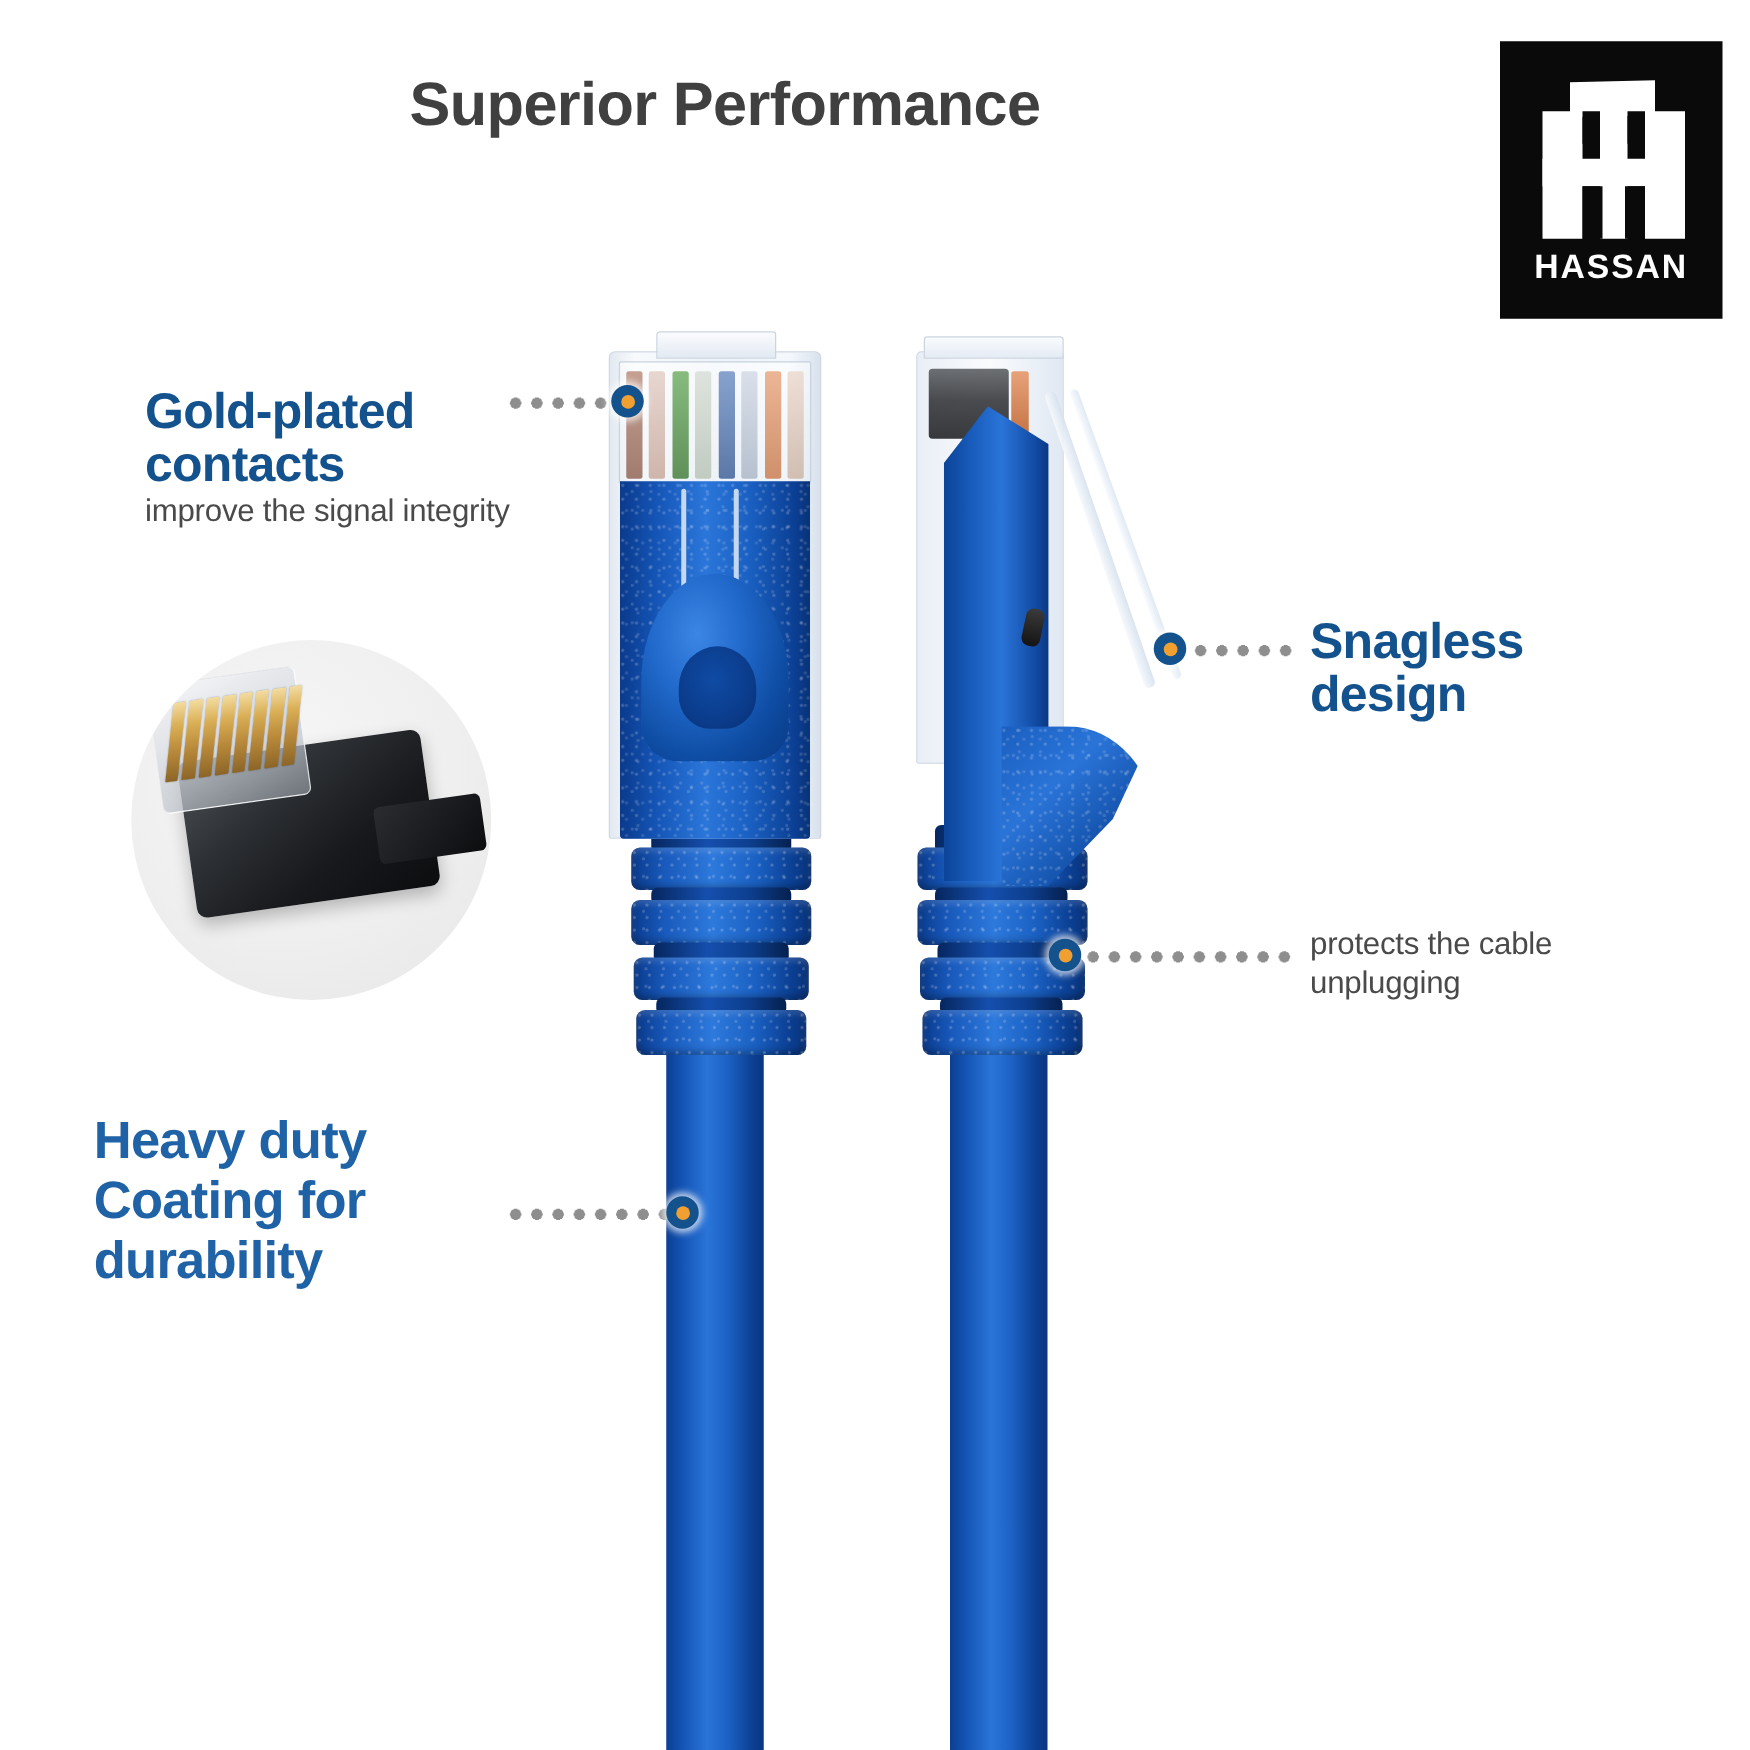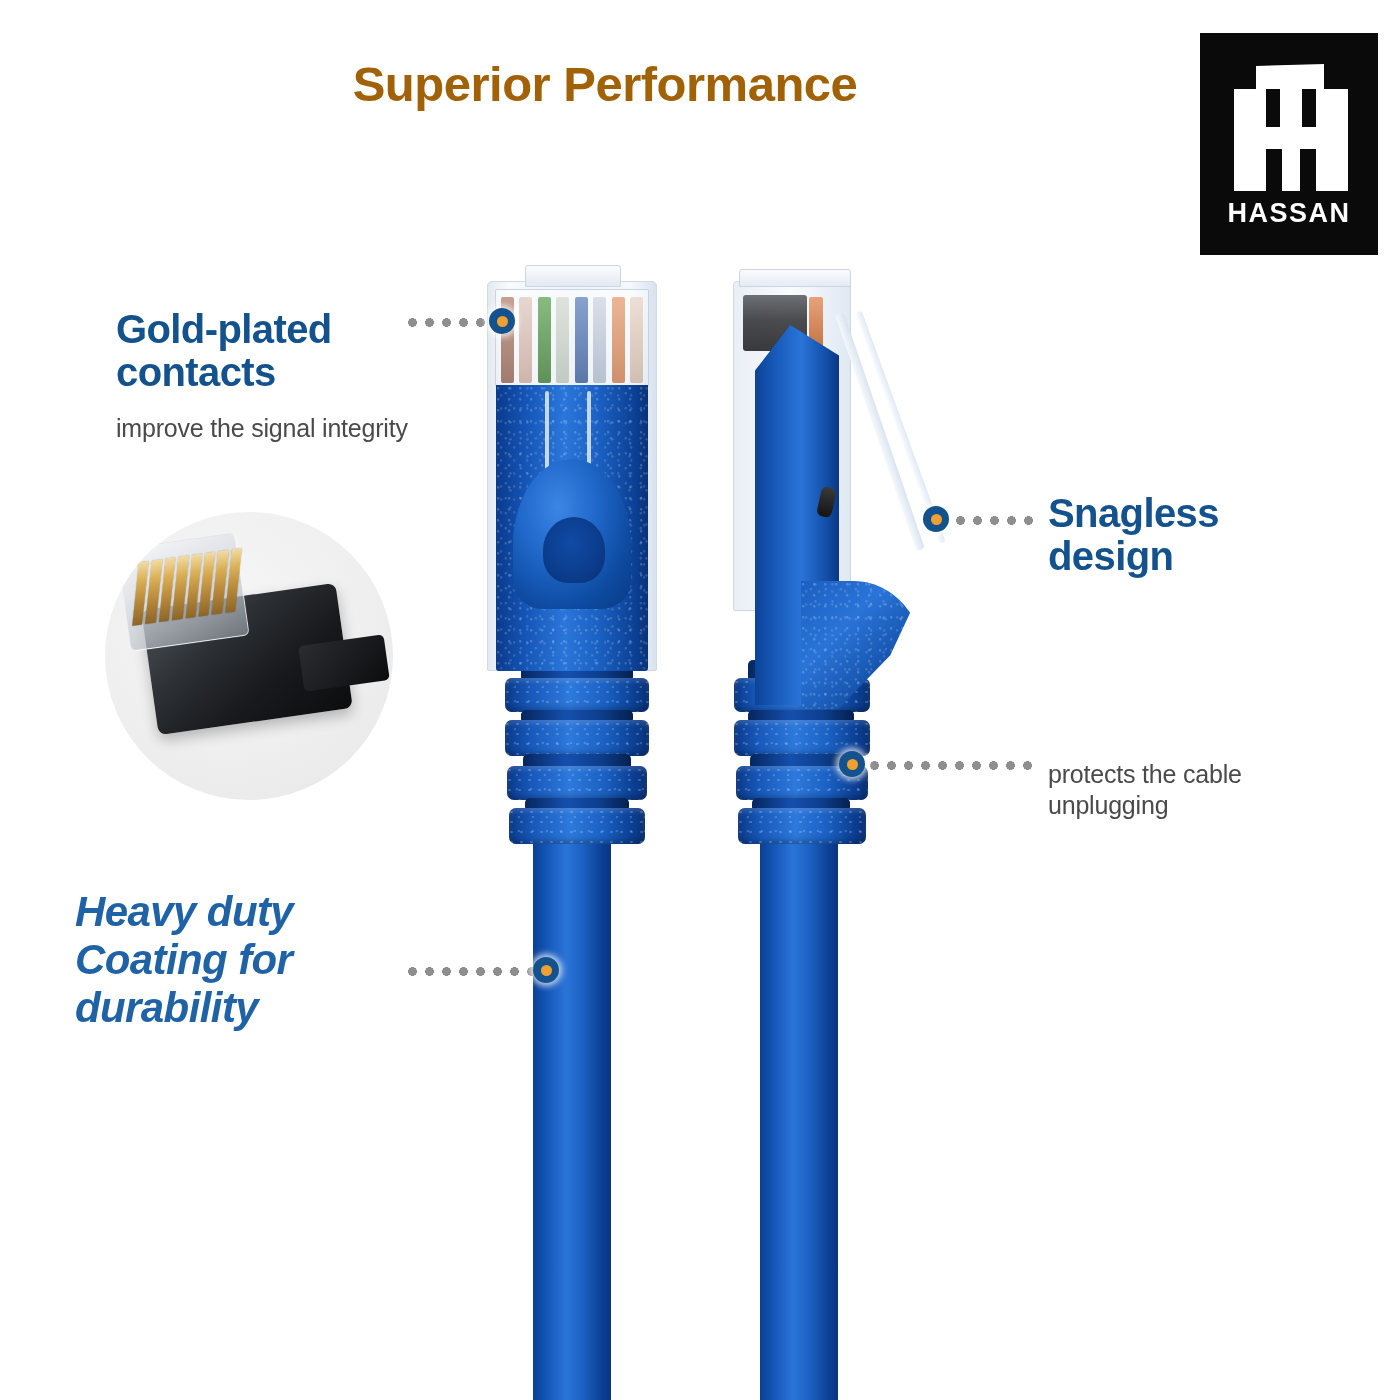--- a/index.html
+++ b/index.html
@@ -9,23 +9,22 @@
     font-family:"Liberation Sans", sans-serif;
     position:relative; overflow:hidden;
     background:#ffffff;
   }
 
   
   #page-title{
     position:absolute; left:0; top:56px; width:1160px;
     text-align:center;
     font-size:49px; font-weight:700; letter-spacing:-0.5px;
-    color:#a16207;
+    color:#404040;
     font-family:"Liberation Sans", sans-serif;
-    margin-left:25px;
   }
 
   
   #brand-logo{
     position:absolute; right:22px; top:33px;
     width:178px; height:222px;
     background:#0a0a0a;
     overflow:hidden;
   }
   .logo-mark{
@@ -70,29 +69,29 @@
     font-weight:700;
     font-size:40px;
     line-height:1.08;
     letter-spacing:-0.6px;
   }
   .callout-sub{
     color:#4a4a4a;
     font-weight:400;
     font-size:25px;
     line-height:1.22;
-    margin-top:19px;
+    margin-top:0;
     letter-spacing:-0.2px;
   }
 
   #callout-gold{ position:absolute; left:116px; top:308px; width:300px; }
   #callout-snagless{ position:absolute; left:1048px; top:492px; width:300px; }
   #callout-molded{ position:absolute; left:1048px; top:740px; width:320px; }
   #callout-heavy{ position:absolute; left:75px; top:888px; width:380px; }
-  #callout-heavy .callout-heading{ color:#1f62a6; font-size:42px; line-height:1.14;font-style:italic; }
+  #callout-heavy .callout-heading{ color:#1f62a6; font-size:42px; line-height:1.14; }
 
   
   .leader{
     position:absolute; height:9px;
     background-image:radial-gradient(circle, #8e8e8e 45%, rgba(0,0,0,0) 47%);
     background-size:17px 9px;
     background-repeat:repeat-x;
     background-position:left center;
   }
   #leader-gold{ left:404px; top:318px; width:88px; }

